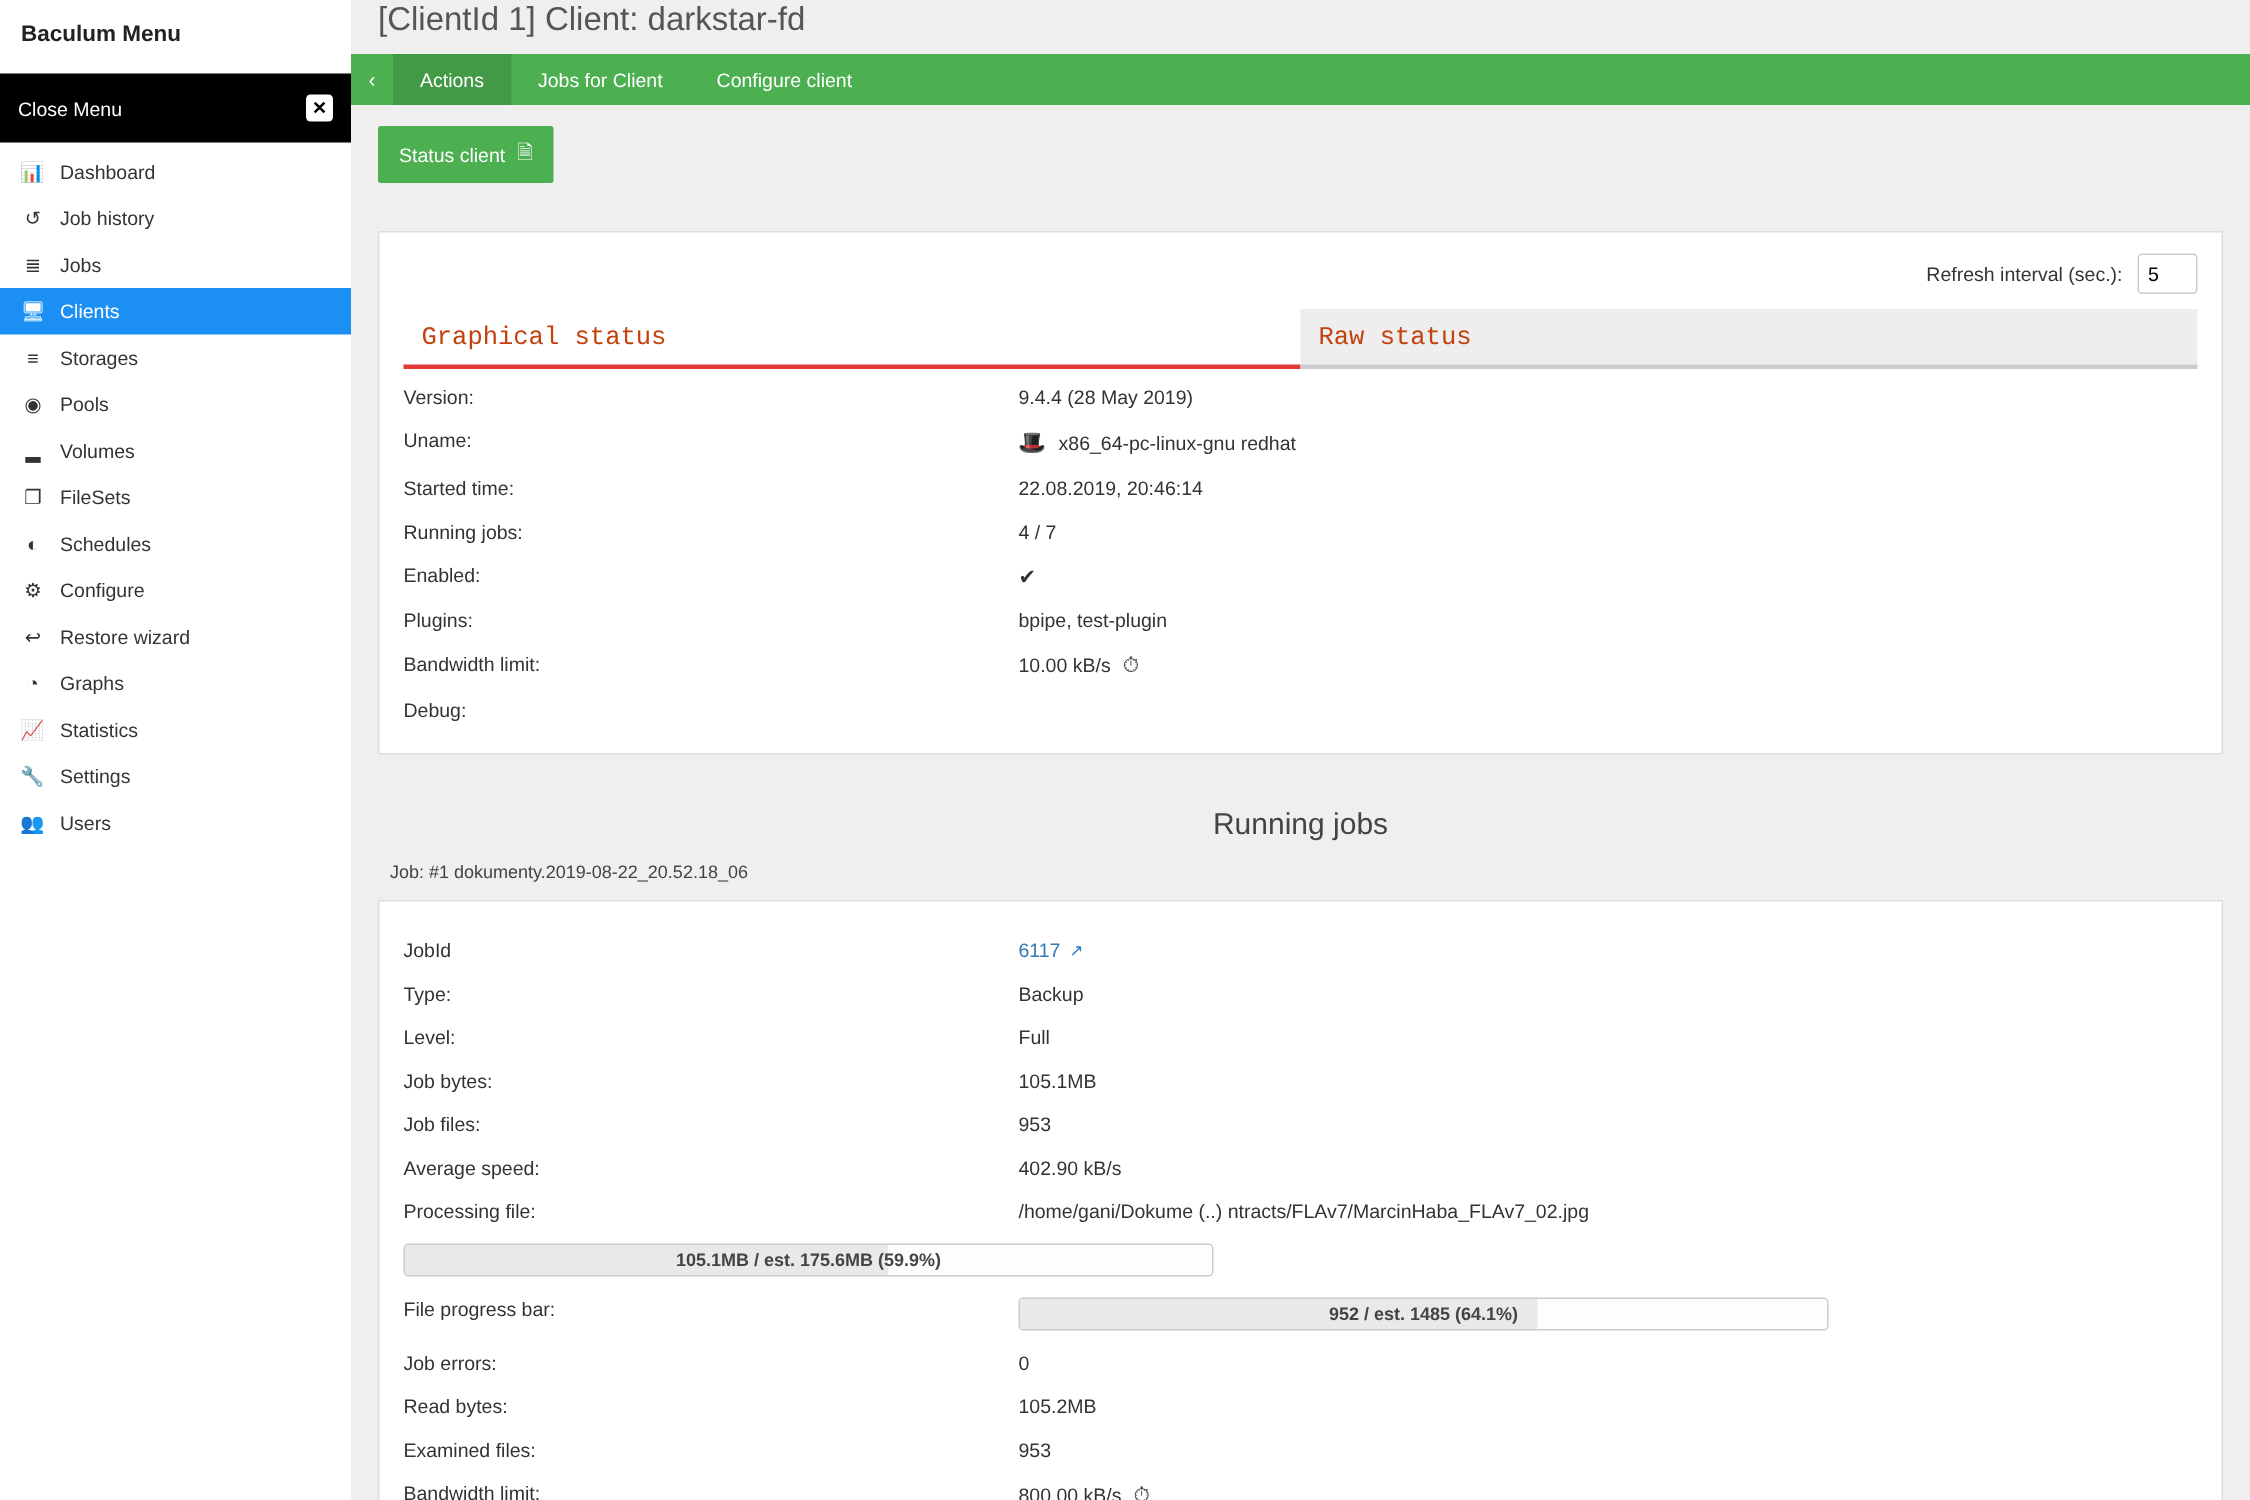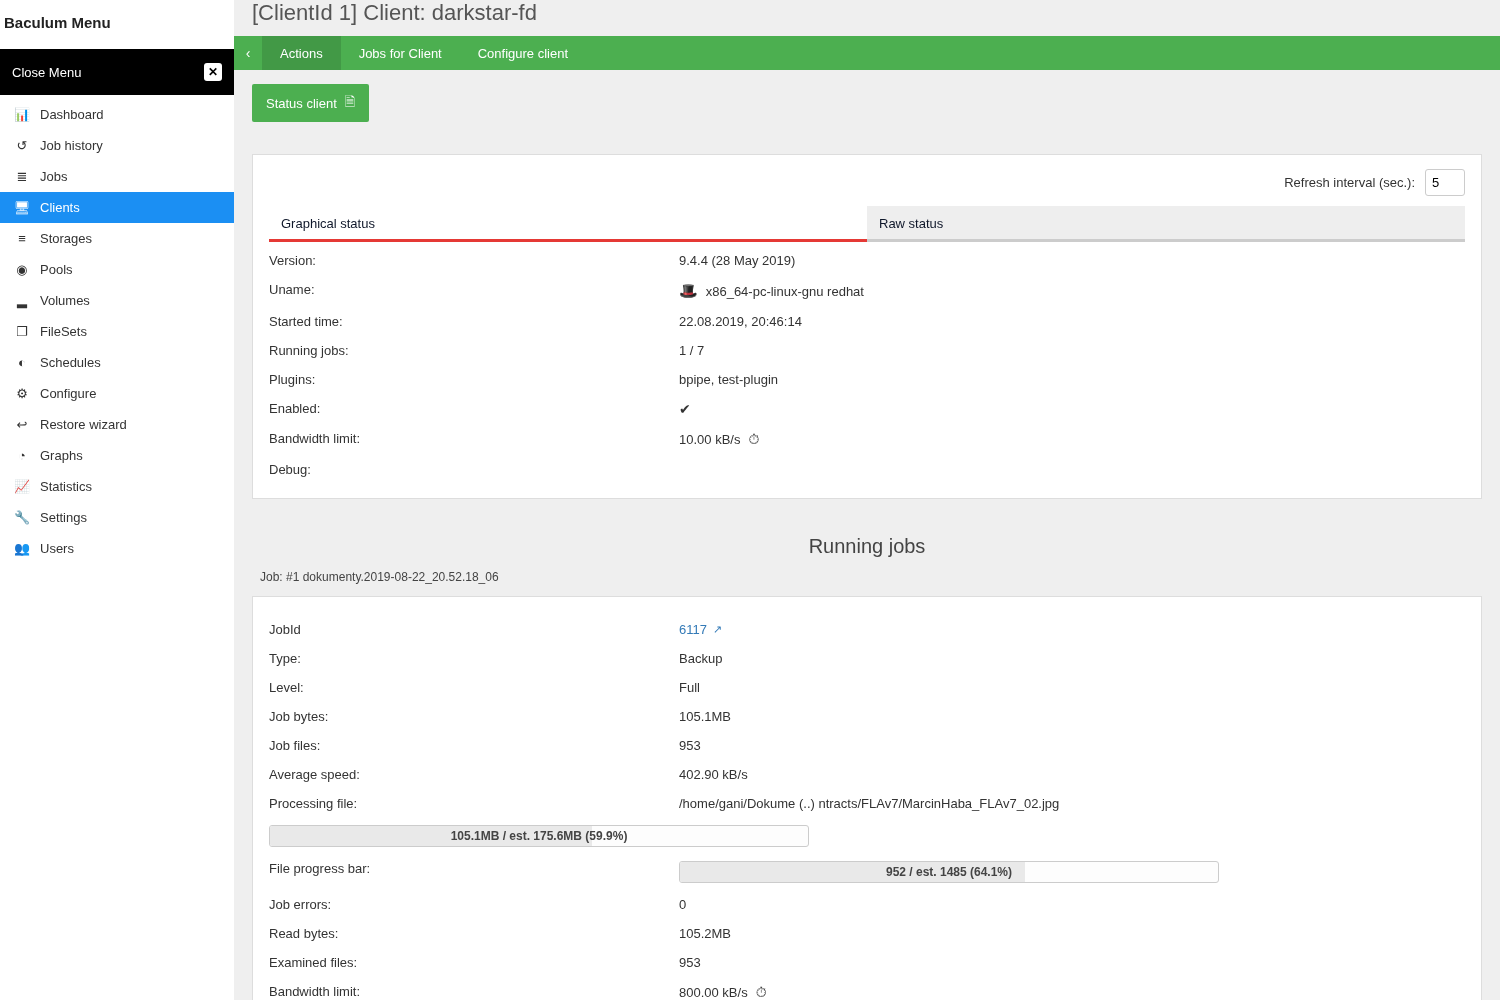--- a/index.html
+++ b/index.html
@@ -15,21 +15,21 @@
 .app { display: flex; height: 100%; }
 
 
 .sidebar {
   width: 234px;
   background: #fff;
   flex-shrink: 0;
   height: 100%;
 }
 .sidebar-title {
-  padding: 14px 14px 18px 4px;
+  padding: 14px 14px 18px 14px;
   font-size: 15px;
   font-weight: 600;
   color: #222;
   border-radius: 23px;
 }
 .close-menu {
   background: #000;
   color: #fff;
   padding: 14px 12px;
   font-size: 13px;
@@ -149,24 +149,25 @@
   font-size: 13px;
 }
 
 .status-tabs {
   display: flex;
   margin: 0 16px;
 }
 .status-tab {
   flex: 1;
   padding: 10px 12px 8px 12px;
-  font-size: 13px;
-  color: #0f172a;
+  font-size: 17px;
+  color: #c2410c;
   background: #eee;
   cursor: pointer;
+  font-family: Liberation Mono, monospace;
 }
 .status-tab.active { background: transparent; }
 .status-tabs-underline {
   display:flex;
   margin: 0 16px;
   height:3px;
 }
 .status-tabs-underline .seg1{flex:1;background:#e53935;}
 .status-tabs-underline .seg2{flex:1;background:#ccc;}
 
@@ -340,33 +341,33 @@
           </div>
           <div class="kv-row">
             <div class="kv-label">Started time:</div>
             <div class="kv-value">
               <span>22.08.2019, 20:46:14</span>
             </div>
           </div>
           <div class="kv-row">
             <div class="kv-label">Running jobs:</div>
             <div class="kv-value">
-              <span>1 / 7</span>
+              <span>4 / 7</span>
+            </div>
+          </div>
+          <div class="kv-row">
+            <div class="kv-label">Enabled:</div>
+            <div class="kv-value">
+              <span class="check">✔</span>
             </div>
           </div>
           <div class="kv-row">
             <div class="kv-label">Plugins:</div>
             <div class="kv-value">
               <span>bpipe, test-plugin</span>
-            </div>
-          </div>
-          <div class="kv-row">
-            <div class="kv-label">Enabled:</div>
-            <div class="kv-value">
-              <span class="check">✔</span>
             </div>
           </div>
           <div class="kv-row">
             <div class="kv-label">Bandwidth limit:</div>
             <div class="kv-value">
               <span>10.00 kB/s</span>
               <span class="gauge">⏱</span>
             </div>
           </div>
           <div class="kv-row">

